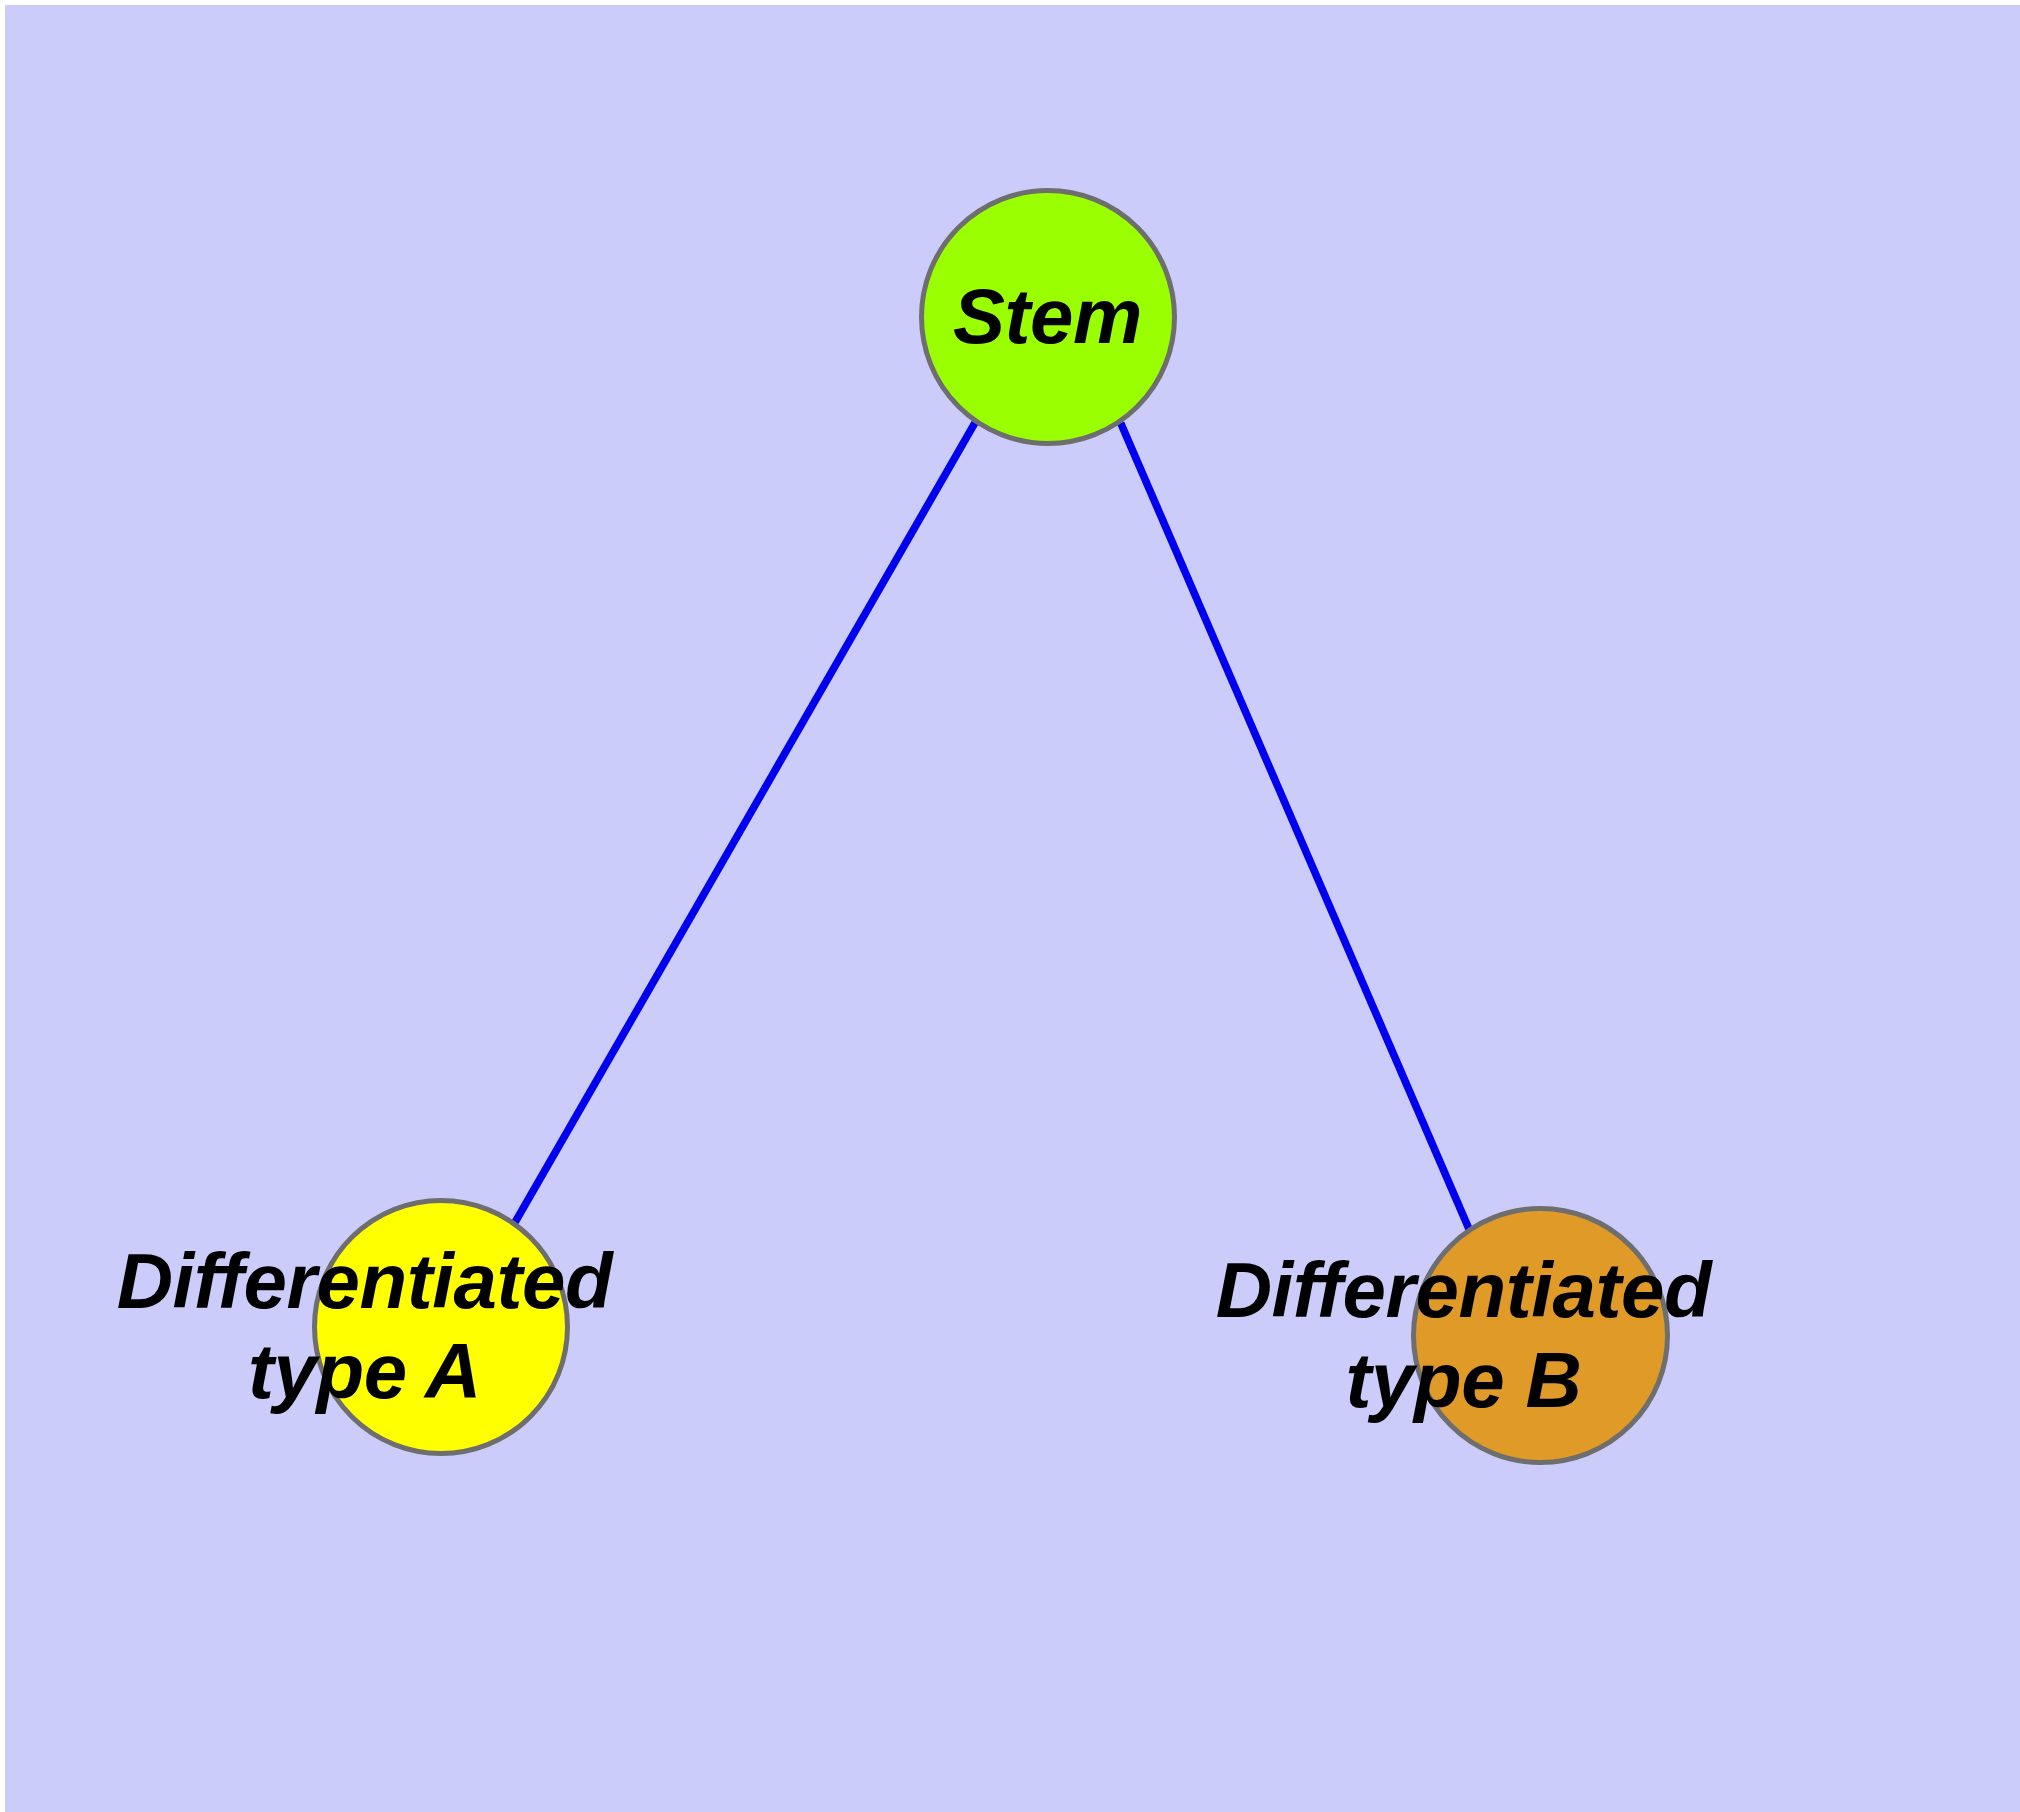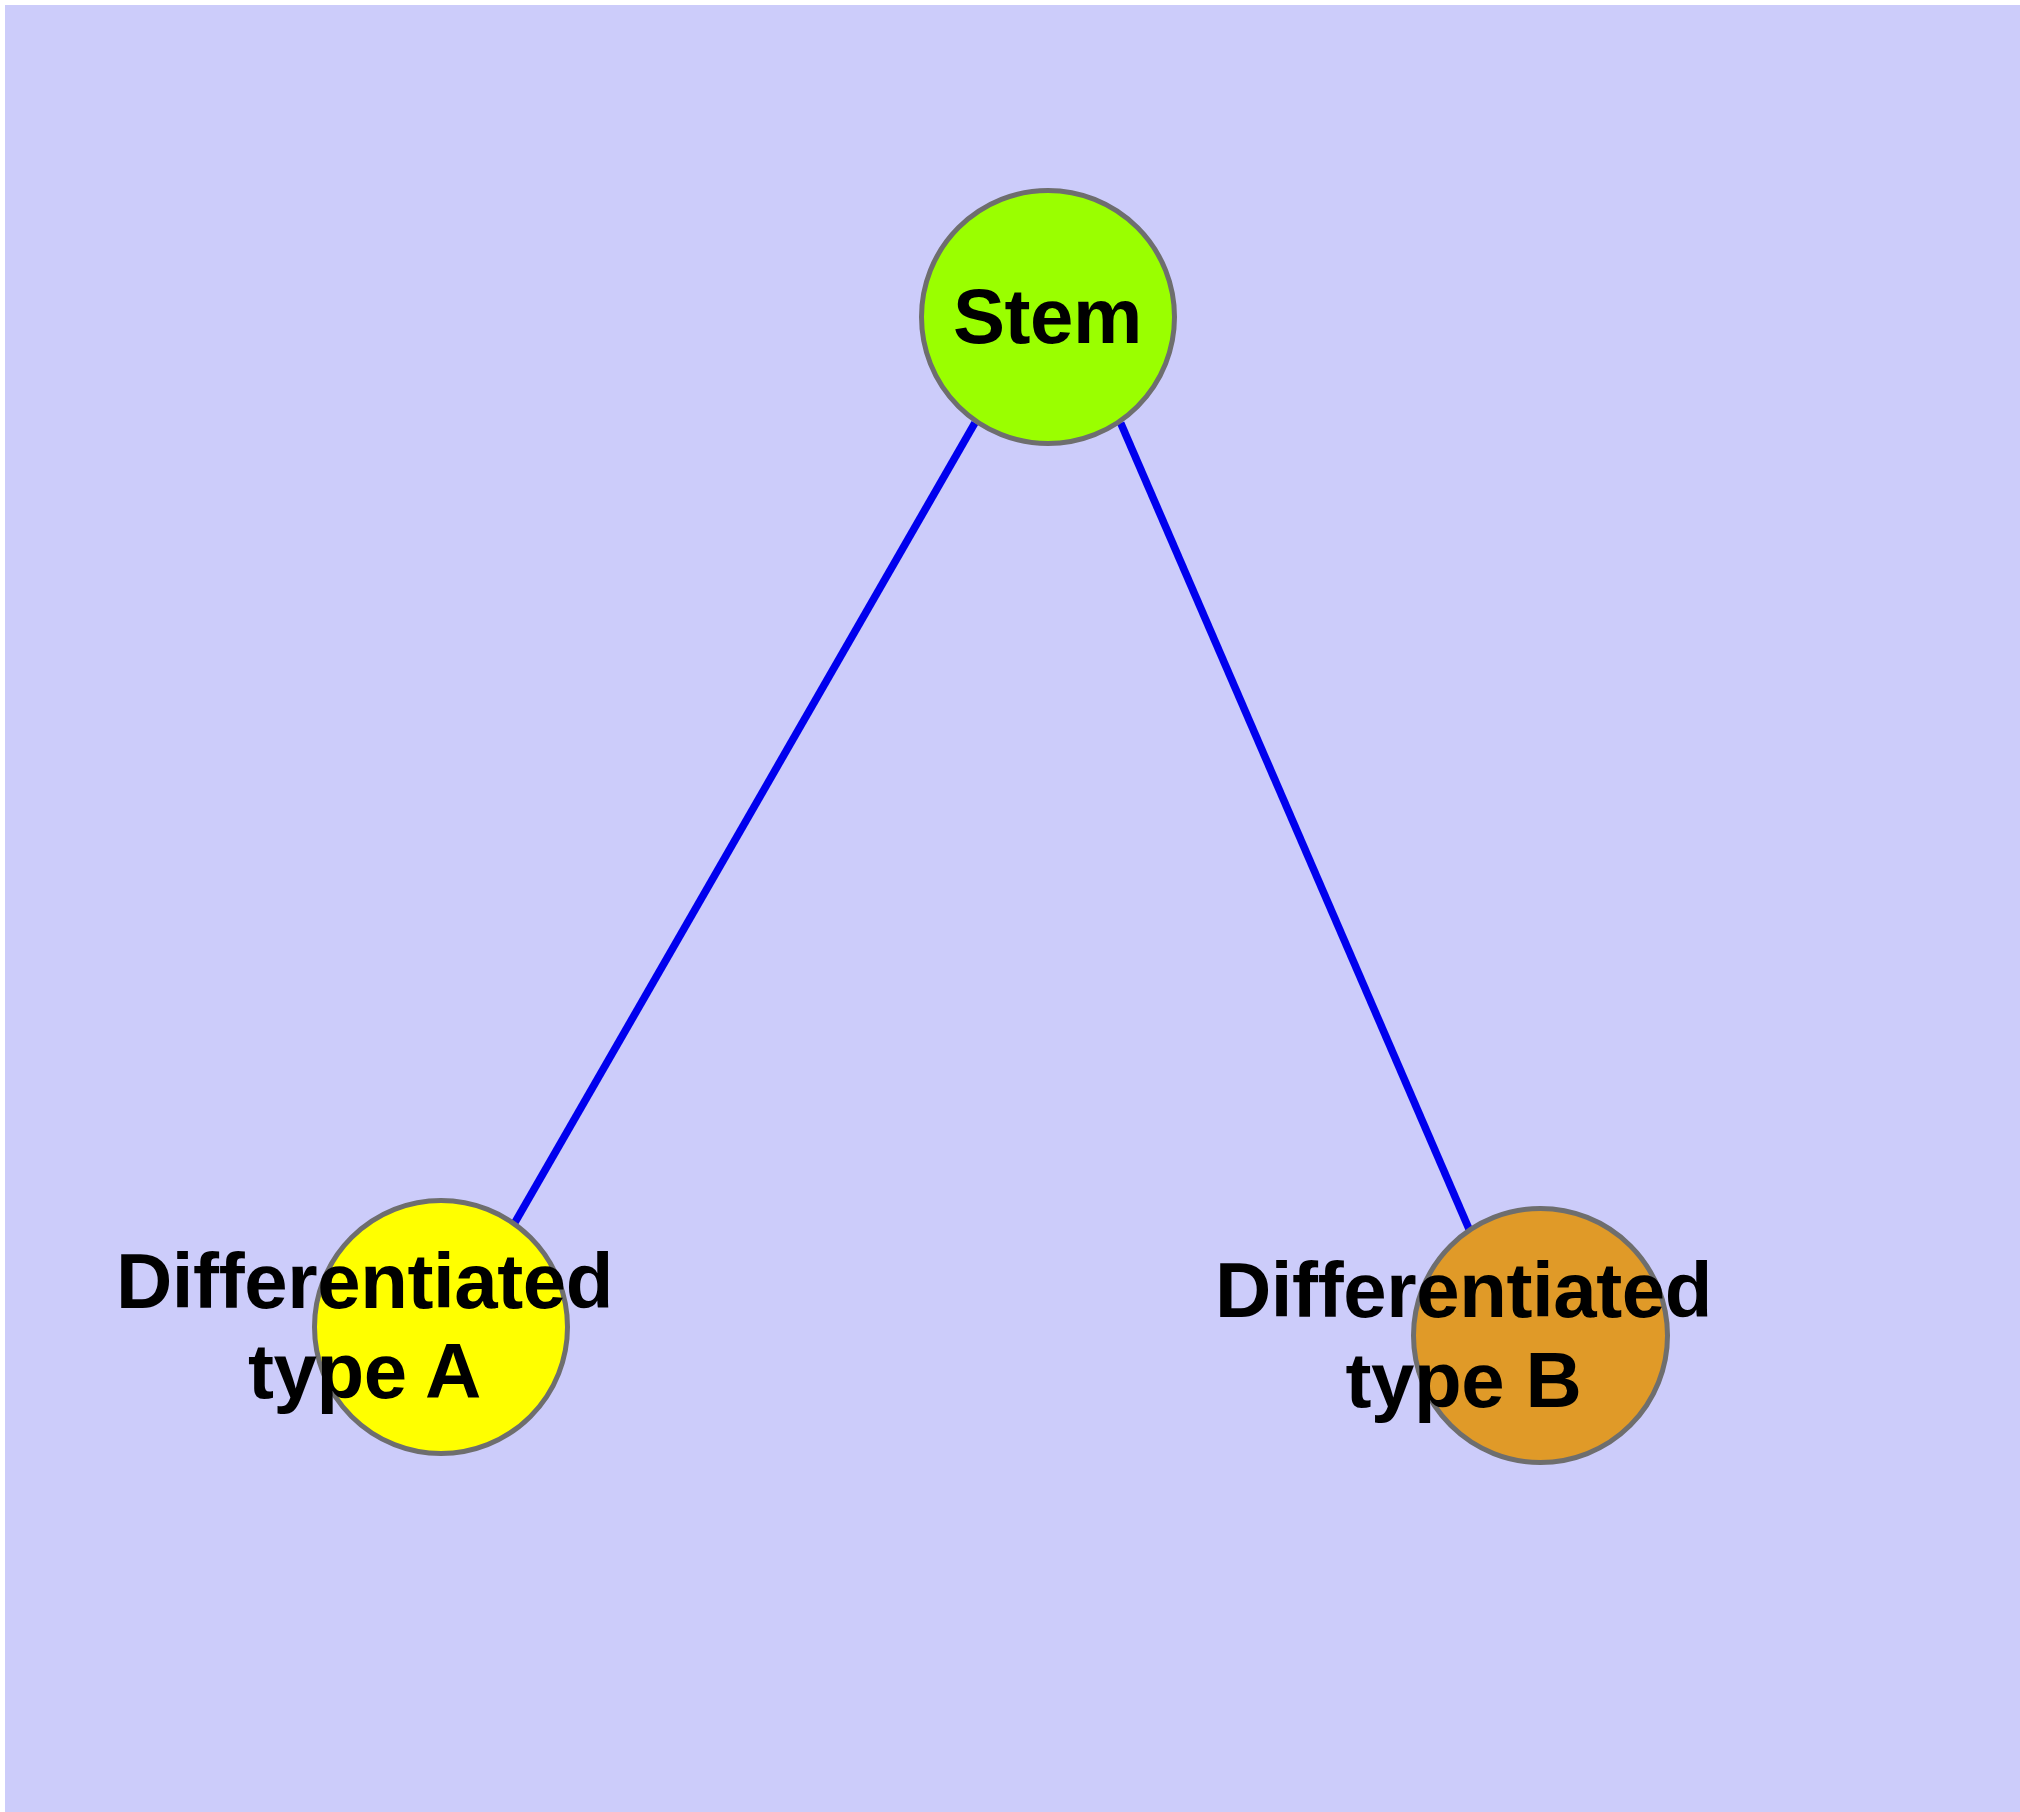--- a/index.html
+++ b/index.html
@@ -33,20 +33,21 @@
     top: 0;
     width: 2021px;
     height: 1812px;
   }
   #node-layer {
     position: absolute;
     left: 0;
     top: 0;
     width: 2021px;
     height: 1812px;
+    font-style: italic;
   }
   .node {
     position: absolute;
     border-radius: 50%;
     box-sizing: border-box;
     border: 5.1px solid #6e6e6e;
   }
   .node-label {
     position: absolute;
     text-align: center;

